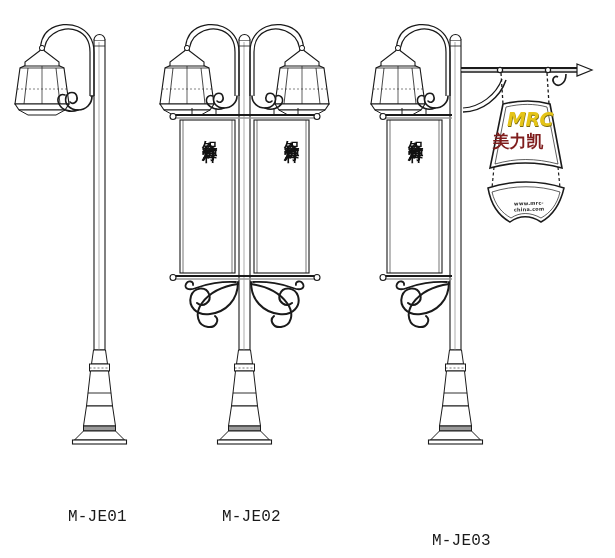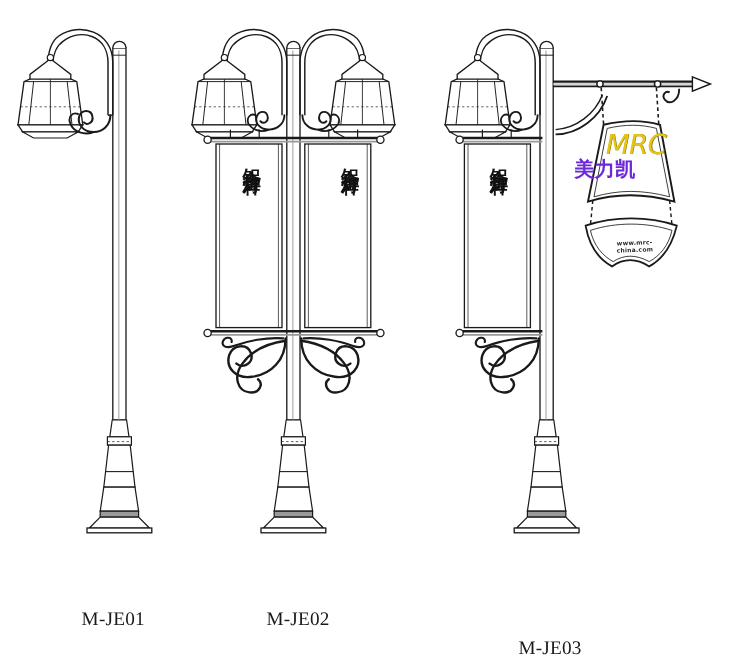--- a/index.html
+++ b/index.html
@@ -8,21 +8,21 @@
     background:#ffffff;
     font-family:"Liberation Sans", sans-serif;
     overflow:hidden;
     position:relative;
   }
   #sheet{position:absolute;inset:0;}
   svg.drawing{position:absolute;left:0;top:0;width:615px;height:558px;}
   .labels{position:absolute;left:0;top:508px;width:615px;height:40px;}
   .lbl{
     position:absolute;
-    font-family:Liberation Serif, serif;
+    font-family:Liberation Mono, monospace;
     font-size:16px;
     color:#1a1a1a;
     letter-spacing:.2px;
     white-space:nowrap;
   }
   .lbl-1{left:68px;}
   .lbl-2{left:222px;}
   .lbl-3{left:432px;margin-top:24px;}
 
   
@@ -40,30 +40,30 @@
     user-select:none;
   }
   .v-a{left:198px;top:128px;}
   .v-b{left:280px;top:128px;}
   .v-c{left:404px;top:128px;}
 
   .signtext{position:absolute;text-align:center;user-select:none;}
   .mrc{
     left:498px;top:108px;width:64px;
     font-family:"DejaVu Sans", sans-serif;
-    font-size:23px;font-weight:400;font-style:italic;
+    font-size:19px;font-weight:700;font-style:italic;
     color:#e5c417;
     text-shadow:0.5px 0.5px 0 #7a6a10;
     letter-spacing:-0.5px;
   }
   .cnbrand{
-    left:468px;top:130px;width:72px;
+    left:482px;top:130px;width:72px;
     font-family:"DejaVu Sans", sans-serif;
     font-size:17px;font-weight:700;
-    color:#6d28d9;
+    color:#7f1d1d;
     letter-spacing:0px;
   }
   .url{
     left:500px;top:200px;width:58px;
     font-family:"DejaVu Sans", sans-serif;
     font-size:5px;font-weight:700;
     color:#2a2a2a;
     transform:rotate(-2deg);
     letter-spacing:0.2px;
   }

